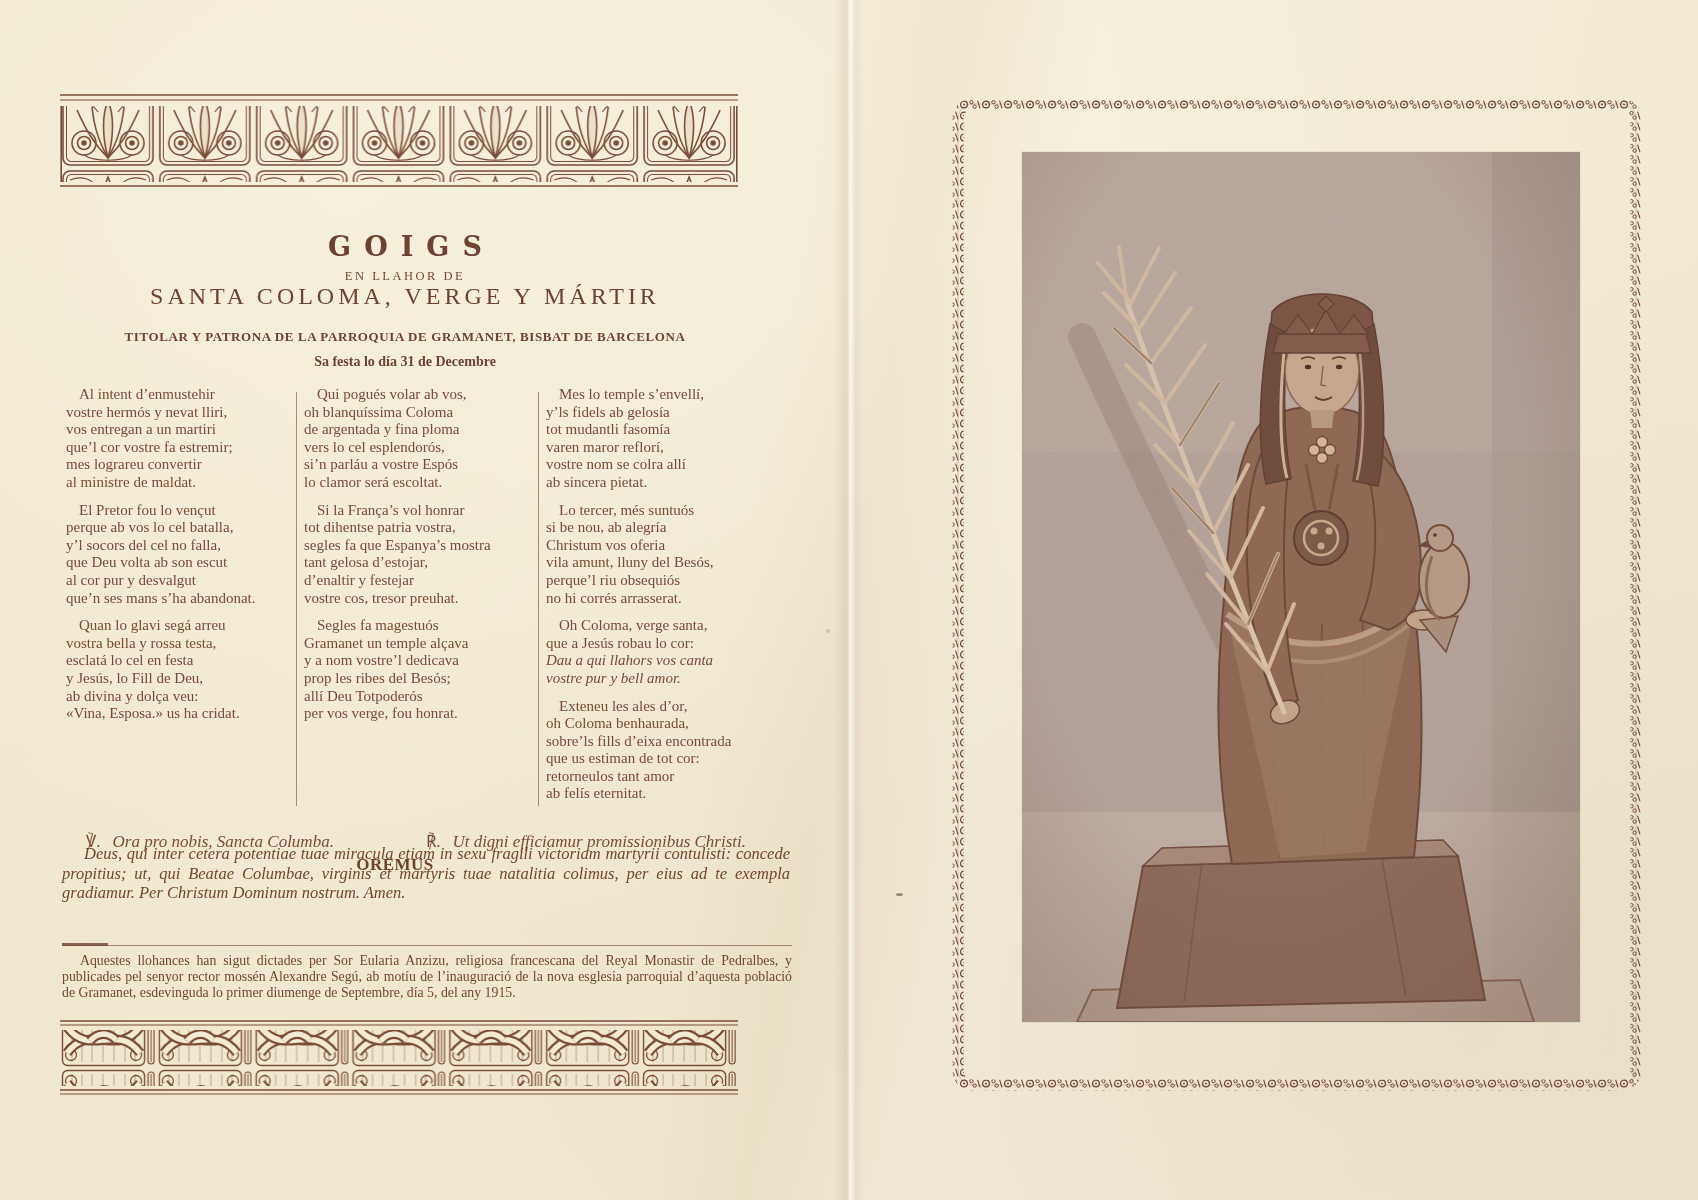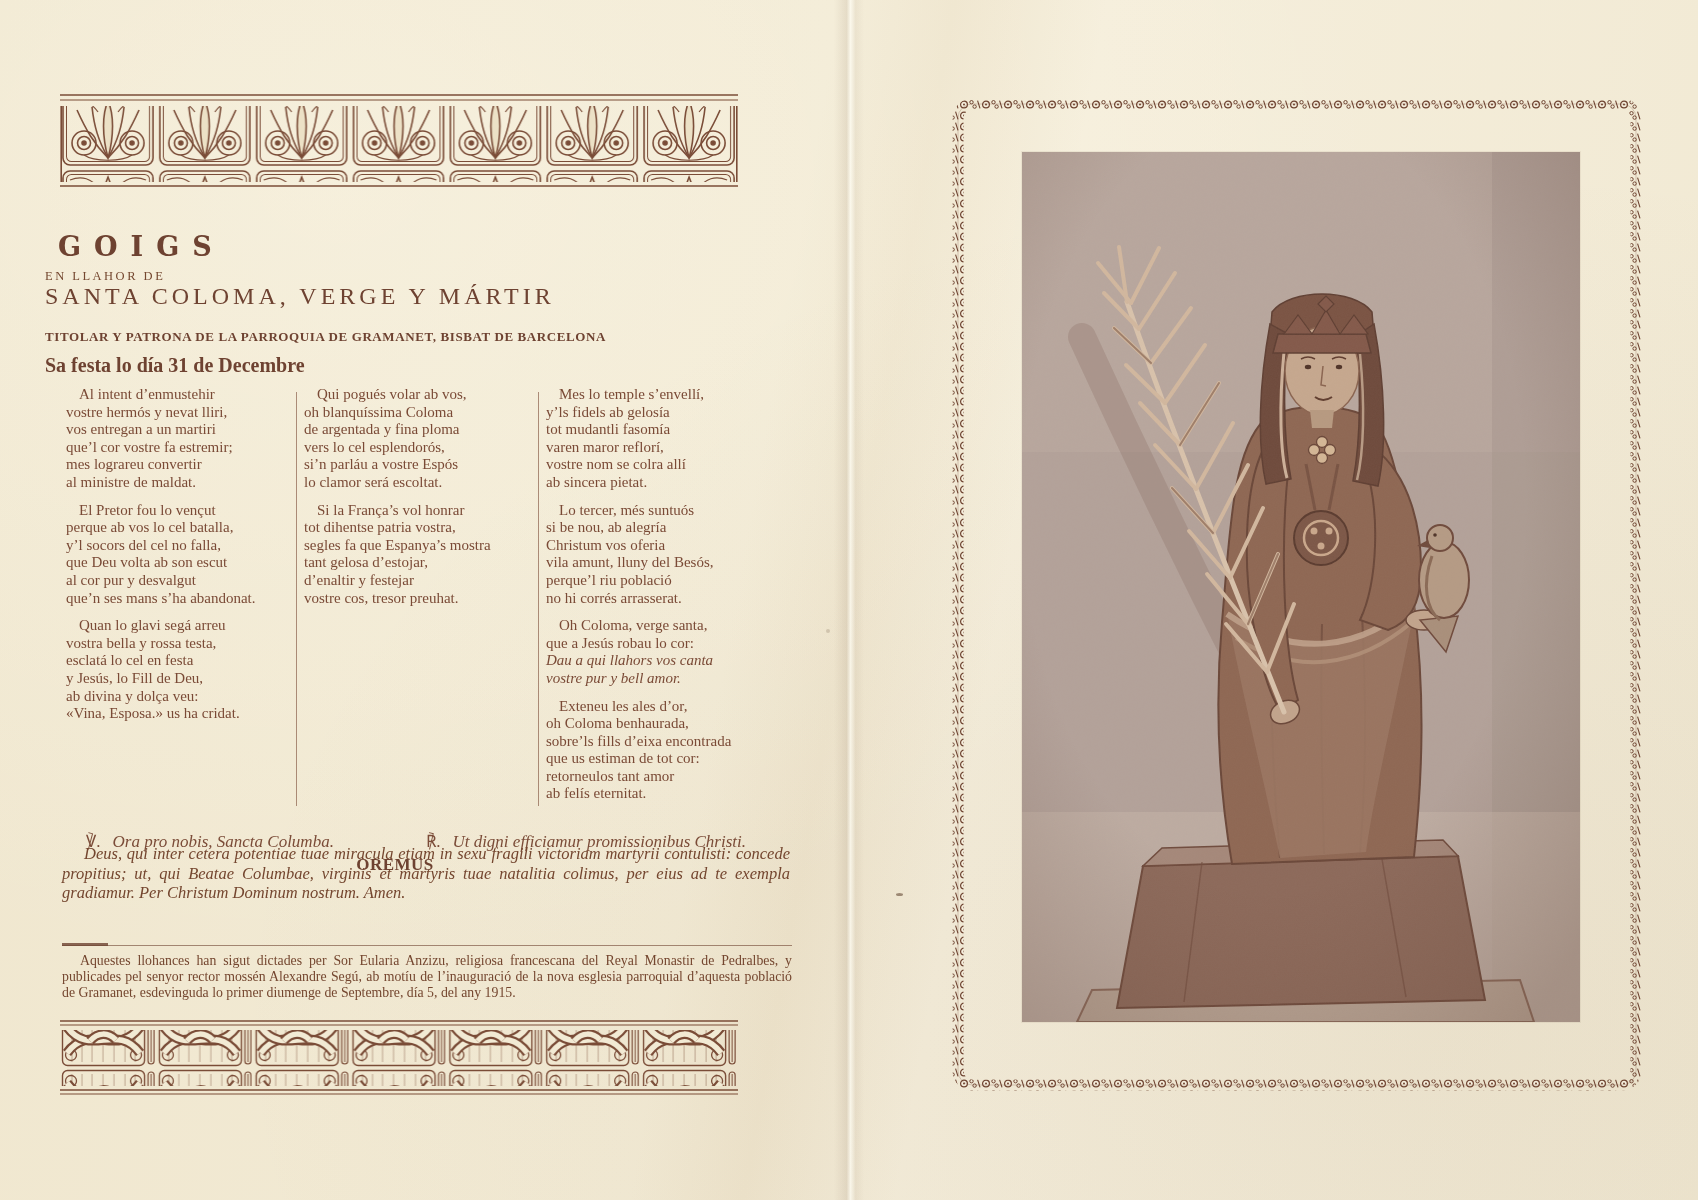--- a/index.html
+++ b/index.html
@@ -11,27 +11,27 @@
       linear-gradient(100deg,#f0e7cf 0%,#f2ead4 44%,#eee4cc 50%,#f5eedb 58%,#f1e9d3 100%);
     font-family:"Liberation Serif","DejaVu Serif",serif;
     color:#7b4c38;
   }
   .fold{position:absolute;left:834px;top:0;width:30px;height:1200px;pointer-events:none;
     background:linear-gradient(90deg,rgba(101,72,48,0) 0%,rgba(101,72,48,.10) 42%,rgba(255,255,248,.6) 55%,rgba(101,72,48,.06) 72%,rgba(101,72,48,0) 100%);}
   .speck{position:absolute;border-radius:50%;background:rgba(90,60,40,.55);}
 
   
   .ornament{position:absolute;}
-  .title-block{position:absolute;left:45px;width:680px;text-align:left;}
+  .title-block{position:absolute;left:65px;width:680px;text-align:center;}
   .goigs{top:231px;font-family:"DejaVu Serif","Liberation Serif",serif;font-weight:bold;
          font-size:27px;letter-spacing:13px;color:#6e4231;text-indent:13px;}
   .llahor{top:269px;font-size:12.5px;letter-spacing:2.5px;color:#74472f;}
   .main-title{top:283px;font-size:24px;letter-spacing:4px;color:#6e4231;white-space:nowrap;}
   .patronage{top:329px;font-size:13px;font-weight:bold;letter-spacing:.6px;color:#6e4231;}
-  .feast{top:354px;font-size:20px;font-weight:bold;color:#6e4231;}
+  .feast{top:354px;font-size:14px;font-weight:bold;color:#6e4231;}
 
   .vcol{position:absolute;top:386px;font-size:15px;line-height:17.6px;color:#7a4a36;}
   .vcol p{margin:0 0 10px 0;text-indent:13px;}
   .vcol .it{font-style:italic;}
   .col1{left:66px;width:228px;}
   .col2{left:304px;width:228px;}
   .col3{left:546px;width:240px;}
   .vdiv{position:absolute;top:392px;height:414px;width:1px;background:rgba(122,74,54,.6);}
   .vdiv1{left:296px;} .vdiv2{left:538px;}
 
@@ -102,25 +102,26 @@
 
   <div class="vcol col1">
       <p><span>Al intent d’enmustehir</span><br><span>vostre hermós y nevat lliri,</span><br><span>vos entregan a un martiri</span><br><span>que’l cor vostre fa estremir;</span><br><span>mes lograreu convertir</span><br><span>al ministre de maldat.</span></p>
       <p><span>El Pretor fou lo vençut</span><br><span>perque ab vos lo cel batalla,</span><br><span>y’l socors del cel no falla,</span><br><span>que Deu volta ab son escut</span><br><span>al cor pur y desvalgut</span><br><span>que’n ses mans s’ha abandonat.</span></p>
       <p><span>Quan lo glavi segá arreu</span><br><span>vostra bella y rossa testa,</span><br><span>esclatá lo cel en festa</span><br><span>y Jesús, lo Fill de Deu,</span><br><span>ab divina y dolça veu:</span><br><span>«Vina, Esposa.» us ha cridat.</span></p>
     </div>
   <div class="vdiv vdiv1"></div>
   <div class="vcol col2">
       <p><span>Qui pogués volar ab vos,</span><br><span>oh blanquíssima Coloma</span><br><span>de argentada y fina ploma</span><br><span>vers lo cel esplendorós,</span><br><span>si’n parláu a vostre Espós</span><br><span>lo clamor será escoltat.</span></p>
       <p><span>Si la França’s vol honrar</span><br><span>tot dihentse patria vostra,</span><br><span>segles fa que Espanya’s mostra</span><br><span>tant gelosa d’estojar,</span><br><span>d’enaltir y festejar</span><br><span>vostre cos, tresor preuhat.</span></p>
+      <p><span>Segles fa magestuós</span><br><span>Gramanet un temple alçava</span><br><span>y a nom vostre’l dedicava</span><br><span>prop les ribes del Besós;</span><br><span>allí Deu Totpoderós</span><br><span>per vos verge, fou honrat.</span></p>
     </div>
   <div class="vdiv vdiv2"></div>
   <div class="vcol col3">
       <p><span>Mes lo temple s’envellí,</span><br><span>y’ls fidels ab gelosía</span><br><span>tot mudantli fasomía</span><br><span>varen maror reflorí,</span><br><span>vostre nom se colra allí</span><br><span>ab sincera pietat.</span></p>
-      <p><span>Lo tercer, més suntuós</span><br><span>si be nou, ab alegría</span><br><span>Christum vos oferia</span><br><span>vila amunt, lluny del Besós,</span><br><span>perque’l riu població</span><br><span>no hi corrés arrasserat.</span></p>
+      <p><span>Lo tercer, més suntuós</span><br><span>si be nou, ab alegría</span><br><span>Christum vos oferia</span><br><span>vila amunt, lluny del Besós,</span><br><span>perque’l riu obsequiós</span><br><span>no hi corrés arrasserat.</span></p>
       <p><span>Oh Coloma, verge santa,</span><br><span>que a Jesús robau lo cor:</span><br><span class="it">Dau a qui llahors vos canta</span><br><span class="it">vostre pur y bell amor.</span></p>
       <p><span>Exteneu les ales d’or,</span><br><span>oh Coloma benhaurada,</span><br><span>sobre’ls fills d’eixa encontrada</span><br><span>que us estiman de tot cor:</span><br><span>retorneulos tant amor</span><br><span>ab felís eternitat.</span></p>
     </div>
 
   <div class="versicle">
     <span class="vers-a">
       <span class="sym">℣.</span><span class="txt">Ora pro nobis, Sancta Columba.</span>
     </span>
     <span class="vers-b">
       <span class="sym">℟.</span><span class="txt">Ut digni efficiamur promissionibus Christi.</span>

